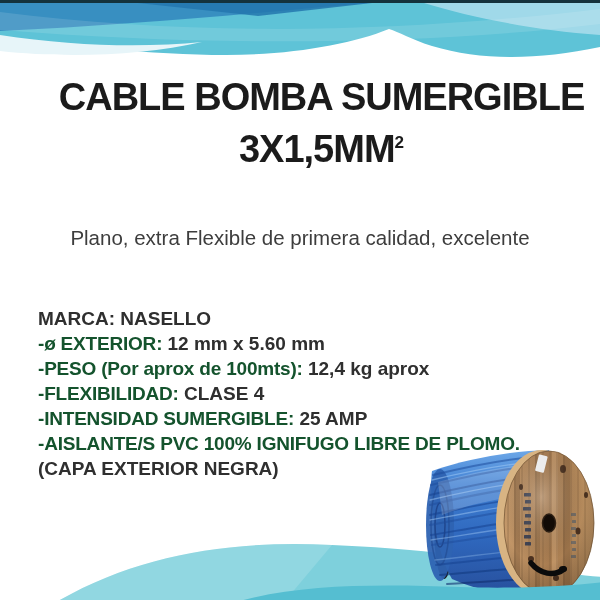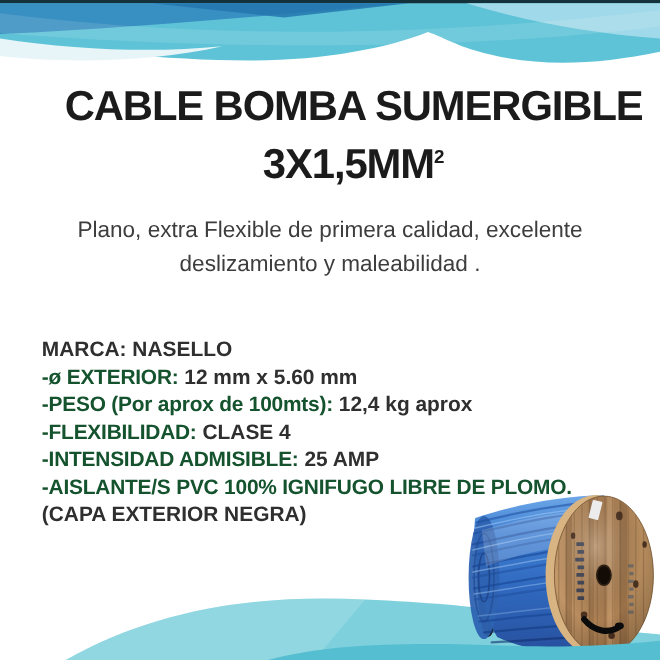--- a/index.html
+++ b/index.html
@@ -11,21 +11,21 @@
   .footer-scene { position:absolute; bottom:0; left:0; width:600px; height:165px; display:block; }
 
   .title {
     position:absolute; top:74px; left:0; width:600px;
     text-align:center; font-weight:bold; font-size:38px; line-height:46px;
     letter-spacing:-1px; color:#1b1b1b;padding-left:43px;
   }
   .title sup { font-size:0.45em; vertical-align:super; letter-spacing:0; }
 
   .subtitle {
-    position:absolute; top:193px; left:30px; width:540px;
+    position:absolute; top:222px; left:30px; width:540px;
     text-align:center; font-size:20.5px; line-height:31px; color:#3d3d3d;
     font-weight:400;
   }
 
   .specs {
     position:absolute; top:306px; left:38px; width:540px;
     font-size:19px; line-height:25px; color:#2f2f2f;
   }
   .spec-line { white-space:pre-wrap; }
   .spec-line .b { font-weight:bold; color:#14532d; letter-spacing:-0.2px; }
@@ -46,29 +46,28 @@
     <path d="M0,35 C72,46 142,48 202,42 C142,56 62,58 0,51 Z" fill="#e7f5f9"></path>
   </svg>
 
   <h1 class="title">
     <span>CABLE BOMBA SUMERGIBLE</span><br>
     <span>3X1,5MM</span><sup>2</sup>
   </h1>
 
   <p class="subtitle">
     <span>Plano, extra Flexible de primera calidad, excelente</span><br>
-    <span>deslizamiento y maleabilidad .</span>
   </p>
 
   <div class="specs">
     <div class="spec-line"><span class="b"></span><span class="r">MARCA: NASELLO</span></div>
     <div class="spec-line"><span class="b">-ø EXTERIOR:</span><span class="r"> 12 mm x 5.60 mm</span></div>
     <div class="spec-line"><span class="b">-PESO (Por aprox de 100mts):</span><span class="r"> 12,4 kg aprox</span></div>
     <div class="spec-line"><span class="b">-FLEXIBILIDAD:</span><span class="r"> CLASE 4</span></div>
-    <div class="spec-line"><span class="b">-INTENSIDAD ADMISIBLE:</span><span class="r"> 25 AMP</span></div>
+    <div class="spec-line"><span class="b">-INTENSIDAD SUMERGIBLE:</span><span class="r"> 25 AMP</span></div>
     <div class="spec-line"><span class="b">-AISLANTE/S PVC 100% IGNIFUGO LIBRE DE PLOMO.</span><span class="r"></span></div>
     <div class="spec-line"><span class="b"></span><span class="r">(CAPA EXTERIOR NEGRA)</span></div>
   </div>
 
   <svg class="footer-scene" viewBox="0 0 600 165" preserveAspectRatio="none">
     <defs>
       <linearGradient id="cableGrad" x1="0" y1="0" x2="0" y2="1">
         <stop offset="0" stop-color="#6ea8e8"></stop>
         <stop offset="0.25" stop-color="#3f7fd2"></stop>
         <stop offset="0.6" stop-color="#2f68be"></stop>

